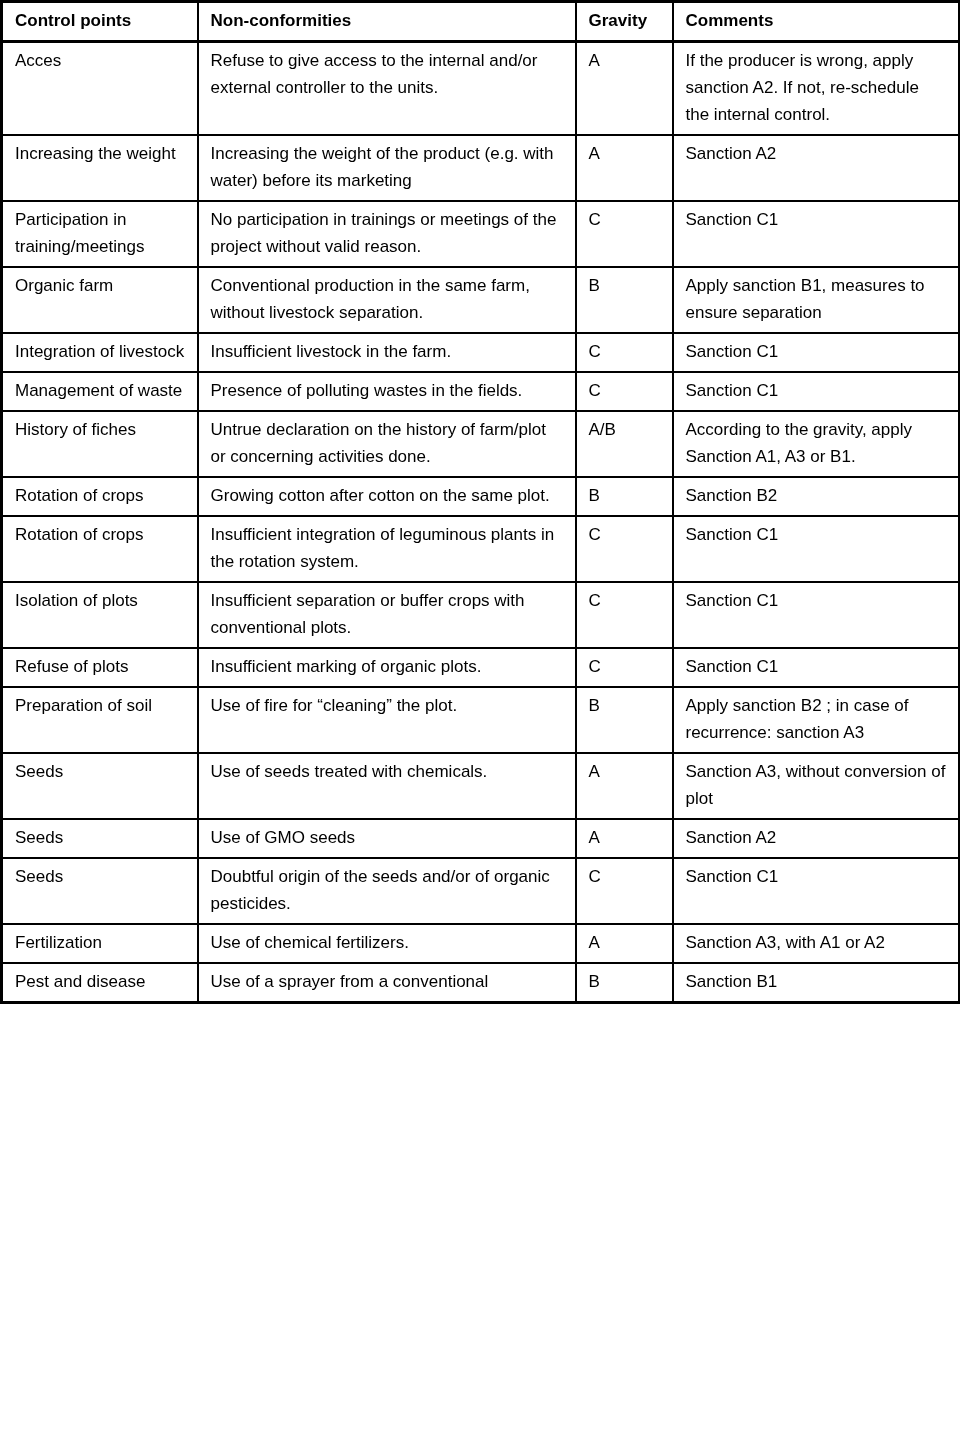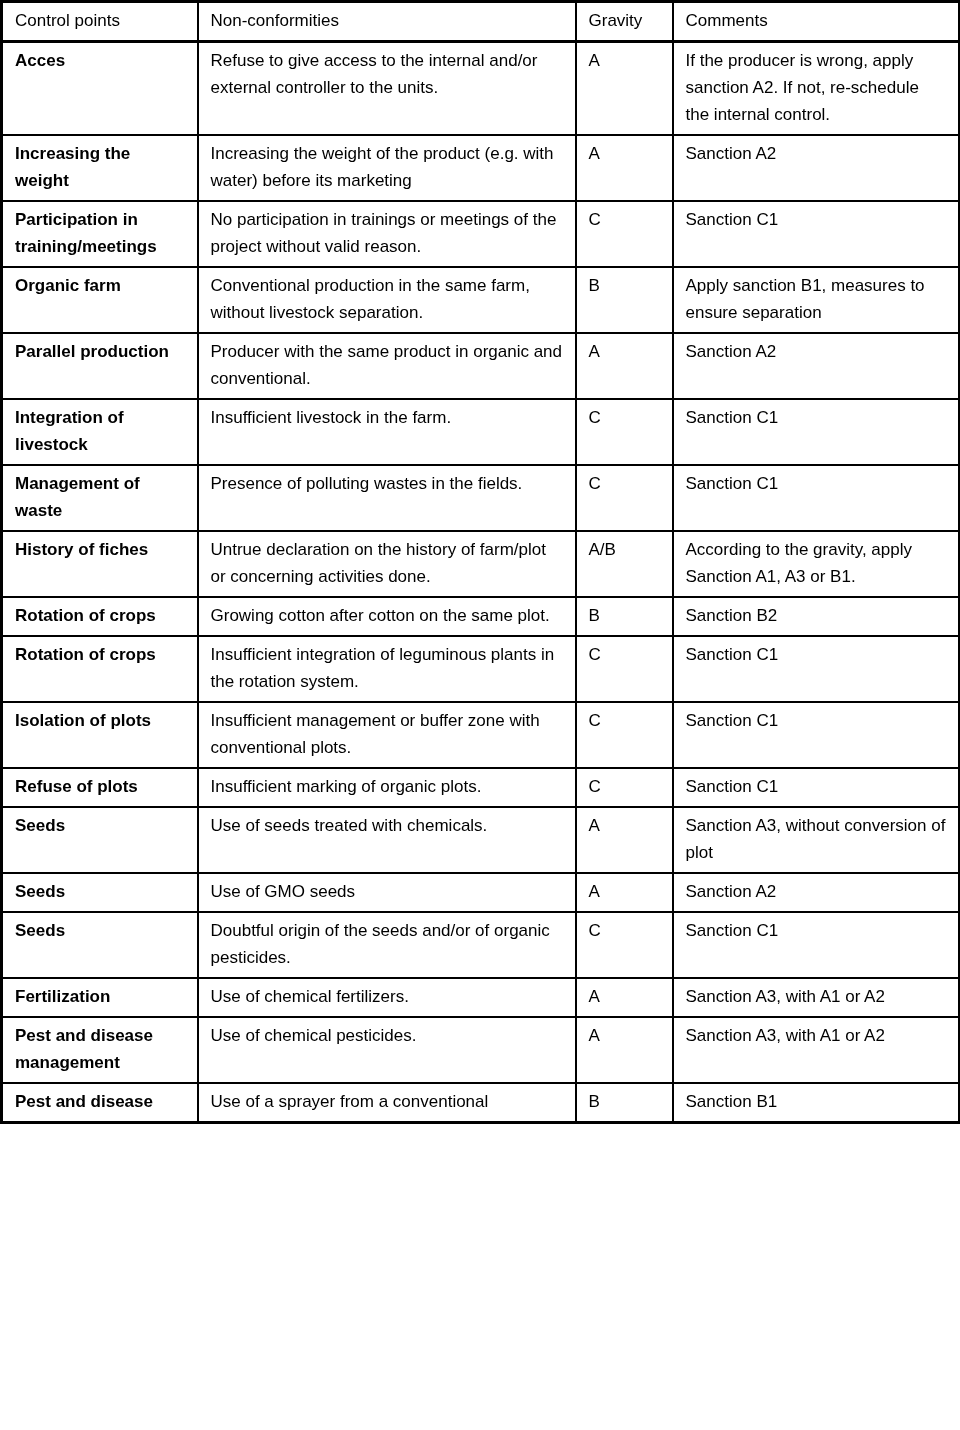--- a/index.html
+++ b/index.html
@@ -24,25 +24,25 @@
   .sanctions th, .sanctions td {
     border: 2px solid #000000;
     vertical-align: top;
     text-align: left;
     padding: 4px 11px 6px 12px;
     font-size: 17px;
     line-height: 27px;
     overflow: hidden;
   }
   .sanctions thead th {
-    font-weight: 400;
+    font-weight: 700;
     border-bottom-width: 3px;
   }
   .sanctions td.col-control {
-    font-weight: 700;
+    font-weight: 400;
   }
   col.c-control { width: 196px; }
   col.c-nonconf { width: 378px; }
   col.c-gravity { width: 97px; }
   col.c-comment { width: 287px; }
 </style>
 </head>
 <body>
 
 <table class="sanctions">
@@ -79,26 +79,20 @@
         <td class="col-gravity">C</td>
         <td class="col-comment">Sanction C1</td>
       </tr>
       <tr>
         <td class="col-control">Organic farm</td>
         <td class="col-nonconf">Conventional production in the same farm, without livestock separation.</td>
         <td class="col-gravity">B</td>
         <td class="col-comment">Apply sanction B1, measures to ensure separation</td>
       </tr>
       <tr>
-        <td class="col-control">Parallel production</td>
-        <td class="col-nonconf">Producer with the same product in organic and conventional.</td>
-        <td class="col-gravity">A</td>
-        <td class="col-comment">Sanction A2</td>
-      </tr>
-      <tr>
         <td class="col-control">Integration of livestock</td>
         <td class="col-nonconf">Insufficient livestock in the farm.</td>
         <td class="col-gravity">C</td>
         <td class="col-comment">Sanction C1</td>
       </tr>
       <tr>
         <td class="col-control">Management of waste</td>
         <td class="col-nonconf">Presence of polluting wastes in the fields.</td>
         <td class="col-gravity">C</td>
         <td class="col-comment">Sanction C1</td>
@@ -116,29 +110,35 @@
         <td class="col-comment">Sanction B2</td>
       </tr>
       <tr>
         <td class="col-control">Rotation of crops</td>
         <td class="col-nonconf">Insufficient integration of leguminous plants in the rotation system.</td>
         <td class="col-gravity">C</td>
         <td class="col-comment">Sanction C1</td>
       </tr>
       <tr>
         <td class="col-control">Isolation of plots</td>
-        <td class="col-nonconf">Insufficient management or buffer zone with conventional plots.</td>
+        <td class="col-nonconf">Insufficient separation or buffer crops with conventional plots.</td>
         <td class="col-gravity">C</td>
         <td class="col-comment">Sanction C1</td>
       </tr>
       <tr>
         <td class="col-control">Refuse of plots</td>
         <td class="col-nonconf">Insufficient marking of organic plots.</td>
         <td class="col-gravity">C</td>
         <td class="col-comment">Sanction C1</td>
+      </tr>
+      <tr>
+        <td class="col-control">Preparation of soil</td>
+        <td class="col-nonconf">Use of fire for “cleaning” the plot.</td>
+        <td class="col-gravity">B</td>
+        <td class="col-comment">Apply sanction B2 ; in case of recurrence: sanction A3</td>
       </tr>
       <tr>
         <td class="col-control">Seeds</td>
         <td class="col-nonconf">Use of seeds treated with chemicals.</td>
         <td class="col-gravity">A</td>
         <td class="col-comment">Sanction A3, without conversion of plot</td>
       </tr>
       <tr>
         <td class="col-control">Seeds</td>
         <td class="col-nonconf">Use of GMO seeds</td>
@@ -151,25 +151,19 @@
         <td class="col-gravity">C</td>
         <td class="col-comment">Sanction C1</td>
       </tr>
       <tr>
         <td class="col-control">Fertilization</td>
         <td class="col-nonconf">Use of chemical fertilizers.</td>
         <td class="col-gravity">A</td>
         <td class="col-comment">Sanction A3, with A1 or A2</td>
       </tr>
       <tr>
-        <td class="col-control">Pest and disease management</td>
-        <td class="col-nonconf">Use of chemical pesticides.</td>
-        <td class="col-gravity">A</td>
-        <td class="col-comment">Sanction A3, with A1 or A2</td>
-      </tr>
-      <tr>
         <td class="col-control">Pest and disease</td>
         <td class="col-nonconf">Use of a sprayer from a conventional</td>
         <td class="col-gravity">B</td>
         <td class="col-comment">Sanction B1</td>
       </tr>
     </tbody>
 </table>
 
 </body></html>

